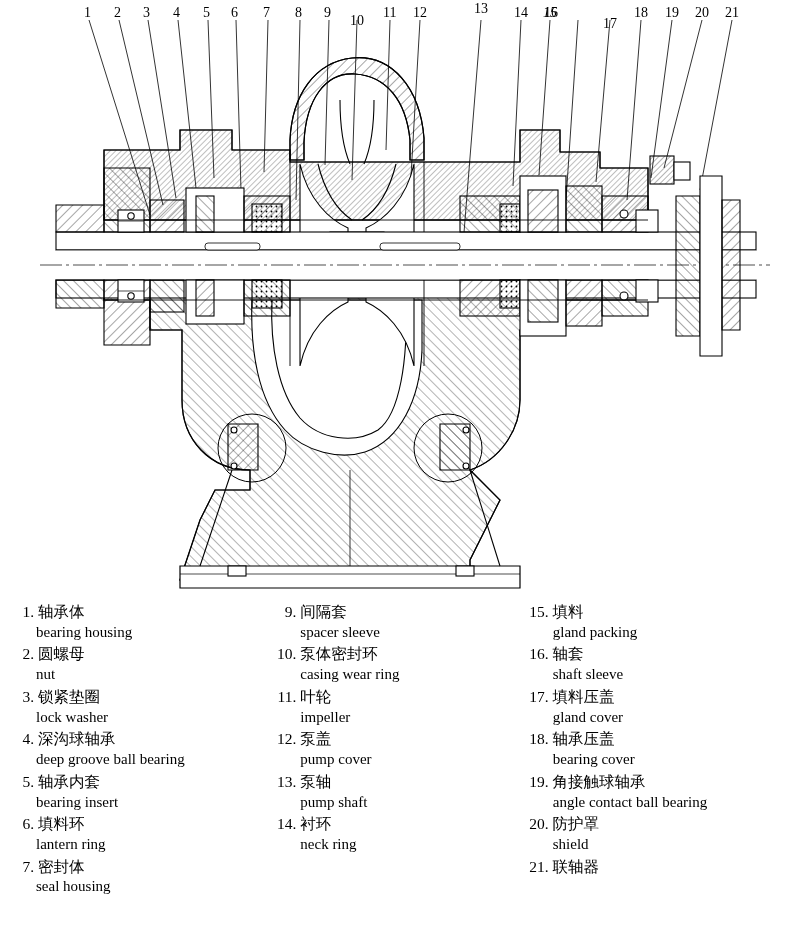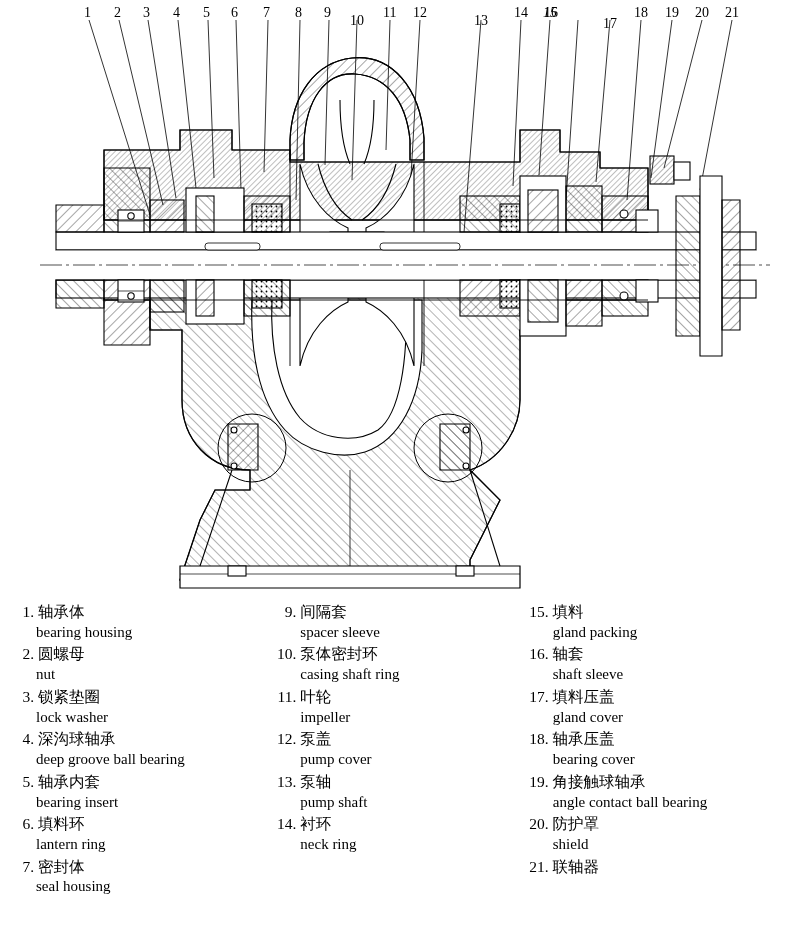--- a/index.html
+++ b/index.html
@@ -243,21 +243,21 @@
     <div class="callout-num" style="left:143px; top:6px;">3</div>
     <div class="callout-num" style="left:173px; top:6px;">4</div>
     <div class="callout-num" style="left:203px; top:6px;">5</div>
     <div class="callout-num" style="left:231px; top:6px;">6</div>
     <div class="callout-num" style="left:263px; top:6px;">7</div>
     <div class="callout-num" style="left:295px; top:6px;">8</div>
     <div class="callout-num" style="left:324px; top:6px;">9</div>
     <div class="callout-num" style="left:350px; top:14px;">10</div>
     <div class="callout-num" style="left:383px; top:6px;">11</div>
     <div class="callout-num" style="left:413px; top:6px;">12</div>
-    <div class="callout-num" style="left:474px; top:14px;">13</div>
+    <div class="callout-num" style="left:474px; top:2px;">13</div>
     <div class="callout-num" style="left:514px; top:6px;">14</div>
     <div class="callout-num" style="left:543px; top:6px;font-style:italic;">15</div>
     <div class="callout-num" style="left:544px; top:6px;">16</div>
     <div class="callout-num" style="left:603px; top:17px;">17</div>
     <div class="callout-num" style="left:634px; top:6px;">18</div>
     <div class="callout-num" style="left:665px; top:6px;">19</div>
     <div class="callout-num" style="left:695px; top:6px;">20</div>
     <div class="callout-num" style="left:725px; top:6px;">21</div>
   </div>
 
@@ -294,21 +294,21 @@
       </div>
     </div>
 
     <div class="legend-col c2">
       <div class="legend-entry">
         <div class="legend-cn"><span class="legend-num">9.</span> <span>间隔套</span></div>
         <div class="legend-en">spacer sleeve</div>
       </div>
       <div class="legend-entry">
         <div class="legend-cn"><span class="legend-num">10.</span> <span>泵体密封环</span></div>
-        <div class="legend-en">casing shaft ring</div>
+        <div class="legend-en">casing wear ring</div>
       </div>
       <div class="legend-entry">
         <div class="legend-cn"><span class="legend-num">11.</span> <span>叶轮</span></div>
         <div class="legend-en">impeller</div>
       </div>
       <div class="legend-entry">
         <div class="legend-cn"><span class="legend-num">12.</span> <span>泵盖</span></div>
         <div class="legend-en">pump cover</div>
       </div>
       <div class="legend-entry">

